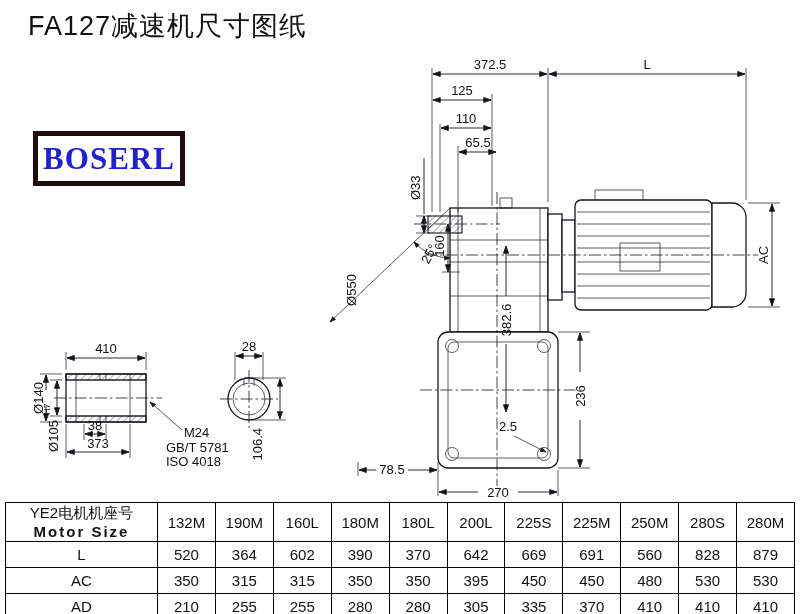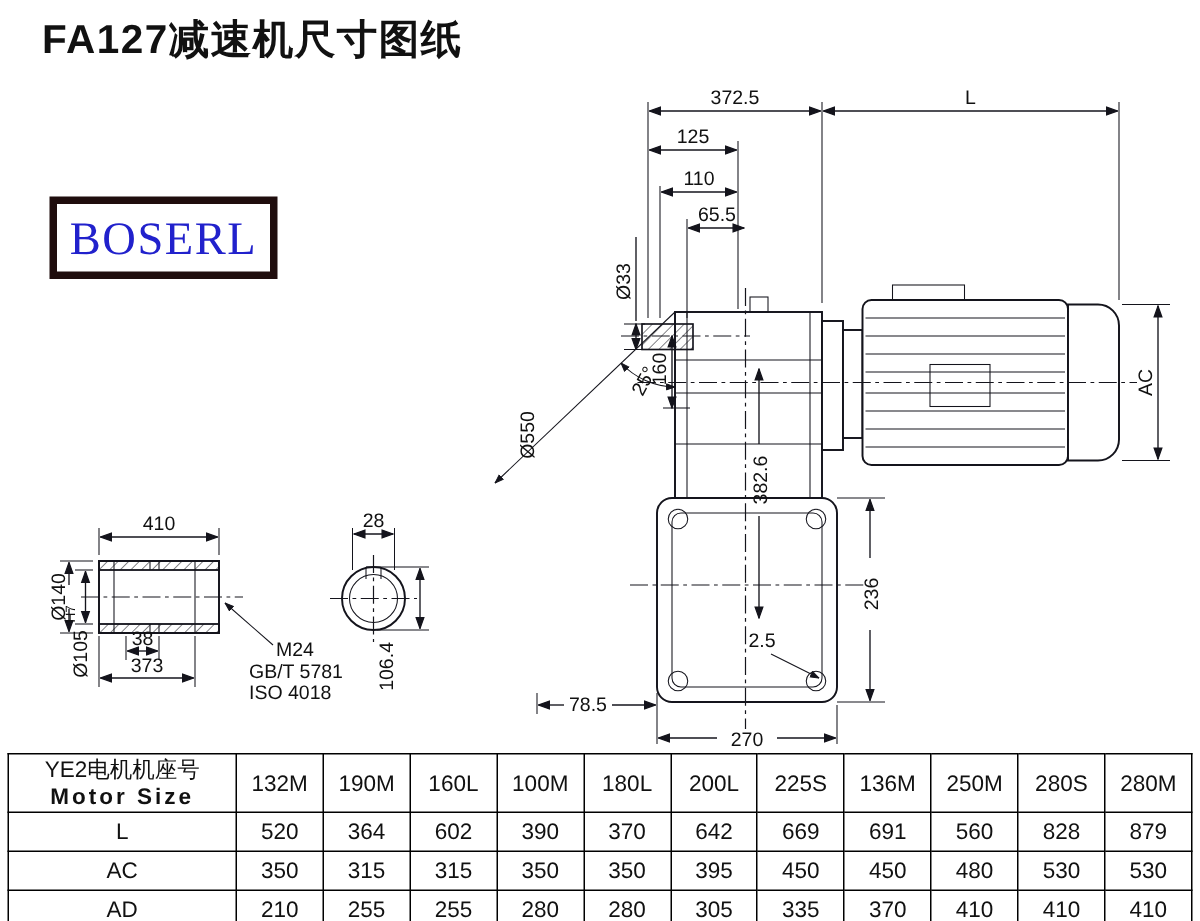--- a/index.html
+++ b/index.html
@@ -1,23 +1,23 @@
 <!DOCTYPE html>
 <html><head>
 <meta charset="utf-8">
 <style>
   html,body{margin:0;padding:0;}
   body{width:800px;height:614px;position:relative;overflow:hidden;background:#ffffff;
        font-family:"Liberation Sans",sans-serif;color:#111;}
-  .title{position:absolute;left:28px;top:8px;font-size:27px;font-weight:bold;
+  .title{position:absolute;left:28px;top:8px;font-size:27px;font-weight:normal;
          letter-spacing:1px;white-space:nowrap;}
   .logo-box{position:absolute;left:33px;top:131px;width:152px;height:55px;
             box-sizing:border-box;border:5px solid #1f0d0d;background:#fff;
             display:flex;align-items:center;justify-content:center;}
-  .logo-text{font-family:"Liberation Serif",serif;font-weight:normal;font-size:31px;
+  .logo-text{font-family:"Liberation Serif",serif;font-weight:bold;font-size:31px;
              color:#2121cc;letter-spacing:1px;}
   svg{position:absolute;left:0;top:0;}
   svg line,svg path,svg rect,svg circle{stroke:#14141c;}
   .s1{stroke-width:1.3;fill:#ffffff;}
   .s1n{stroke-width:1.3;fill:none;}
   .s0{stroke-width:0.7;fill:none;}
   .diml{stroke-width:0.9;fill:none;}
   .cl{stroke-width:0.8;fill:none;stroke-dasharray:12 3 2.5 3;}
   .hat{fill:url(#hatch);stroke-width:1.1;}
   text.d{font-family:"Liberation Sans",sans-serif;font-size:13px;fill:#111;stroke:none;}
@@ -220,25 +220,25 @@
     </colgroup>
   <tbody>
       <tr class="hdr">
     <th>
       <div>YE2电机机座号</div>
       <div class="hdr-en">Motor Size</div>
     </th>
     <th>132M</th>
     <th>190M</th>
     <th>160L</th>
-    <th>100M</th>
+    <th>180M</th>
     <th>180L</th>
     <th>200L</th>
     <th>225S</th>
-    <th>136M</th>
+    <th>225M</th>
     <th>250M</th>
     <th>280S</th>
     <th>280M</th>
   </tr>
   <tr>
     <td>L</td>
     <td>520</td>
     <td>364</td>
     <td>602</td>
     <td>390</td>

